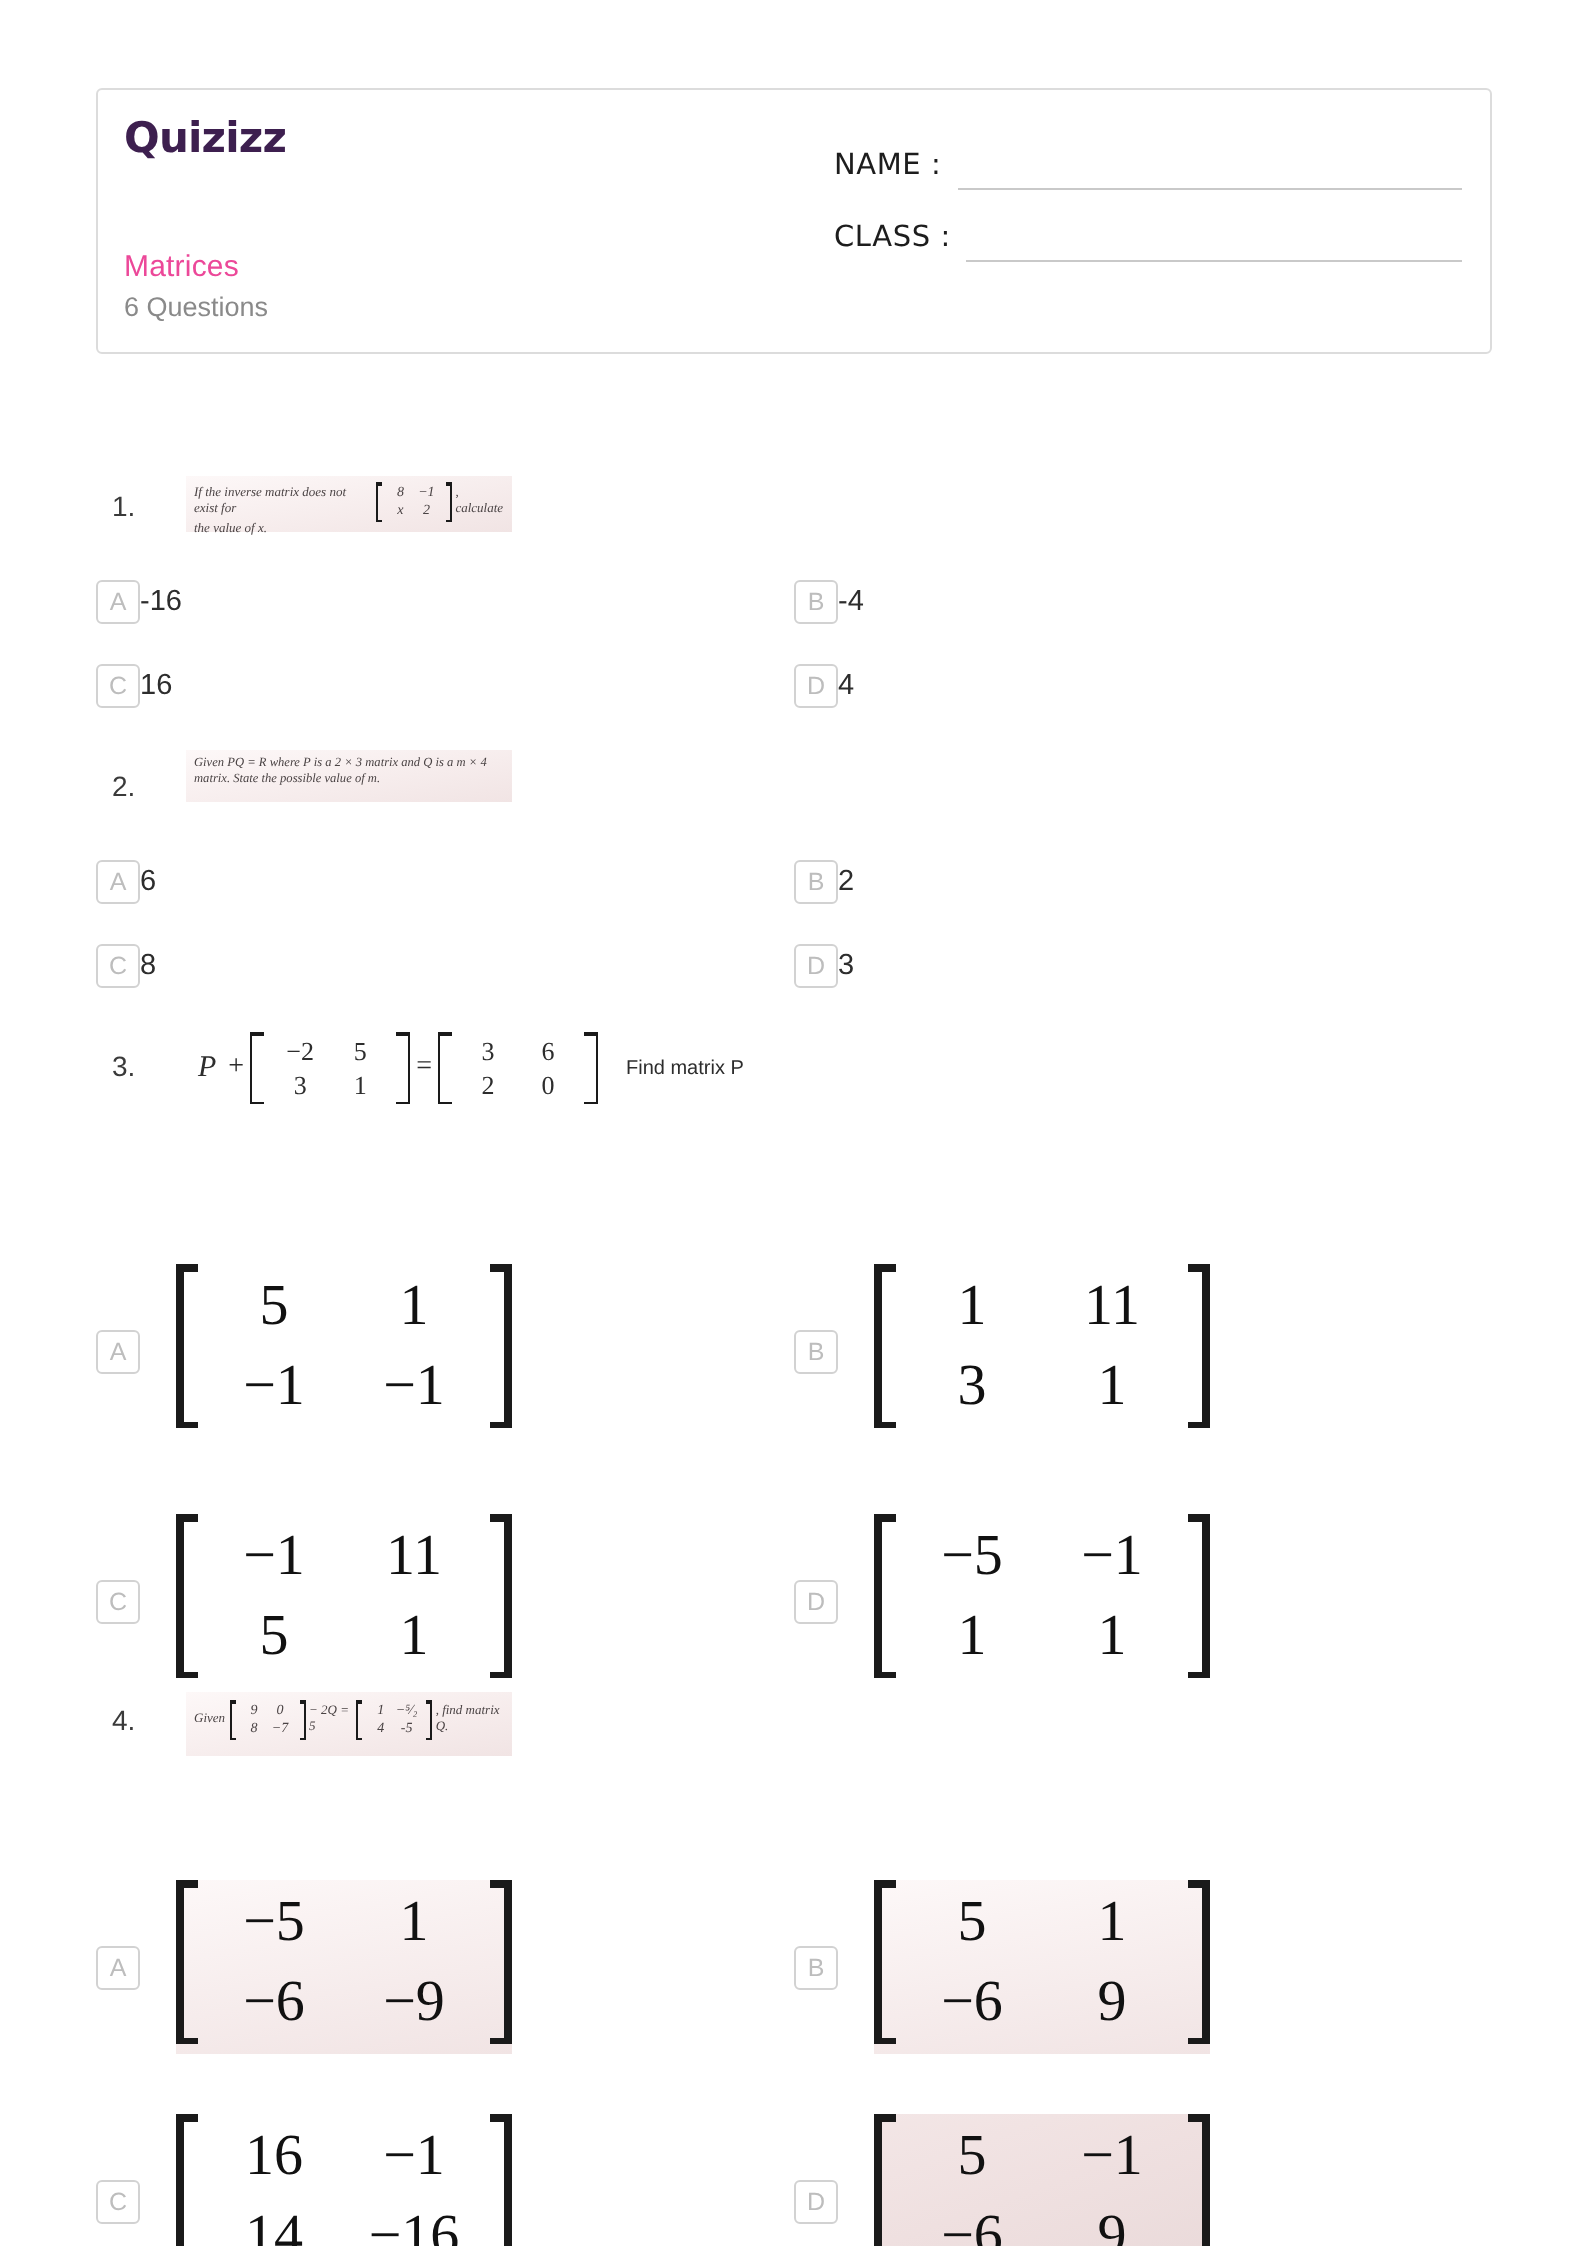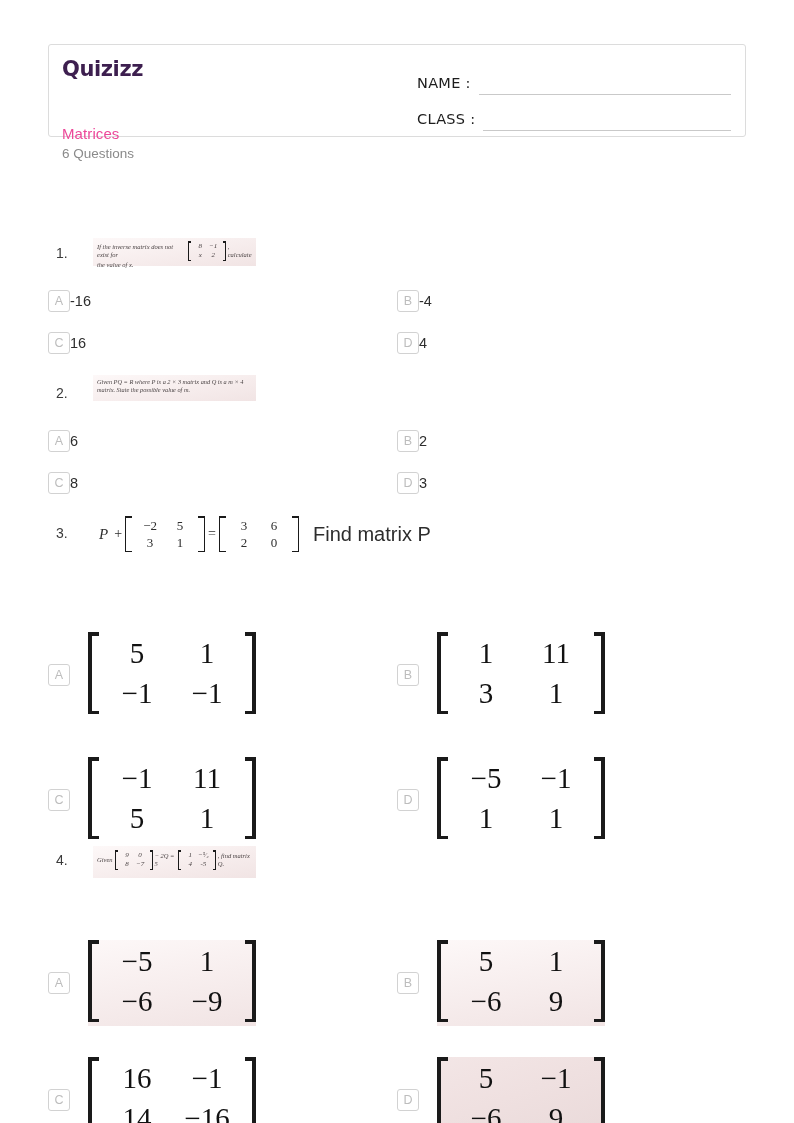--- a/index.html
+++ b/index.html
@@ -9,21 +9,21 @@
     background: #ffffff;
     font-family: "Liberation Sans", sans-serif;
     color: #2d2d2d;
   }
   .page { position: relative; width: 794px; height: 1123px; overflow: hidden; }
 
   
   .header-card {
     position: absolute;
     left: 48px; top: 44px;
-    width: 698px; height: 93px;
+    width: 698px; height: 133px;
     border: 1px solid #dcdcdc;
     border-radius: 3px;
     background: #fff;
   }
   .hdr-left { position: absolute; left: 13px; top: 12px; width: 330px; }
   .logo {
     font-size: 21px;
     font-weight: bold;
     letter-spacing: -0.4px;
     color: #3d1f4f;
@@ -83,21 +83,21 @@
     color: #4a4344;
     line-height: 1.25;
   }
   .q-stem-inline {
     position: absolute;
     left: 96px;
     display: flex;
     align-items: center;
     gap: 14px;
   }
-  .find-label { font-size: 20px; color: #2d2d2d; }
+  .find-label { font-size: 10px; color: #2d2d2d; }
 
   
   .mrow { display: inline-flex; align-items: center; font-family: "Liberation Serif", serif; }
   .mvar { font-style: italic; font-size: 15px; padding: 0 3px; }
   .mop { font-size: 14px; padding: 0 3px; }
   .matrix {
     display: inline-flex;
     align-items: stretch;
     font-family: "Liberation Serif", serif;
   }

